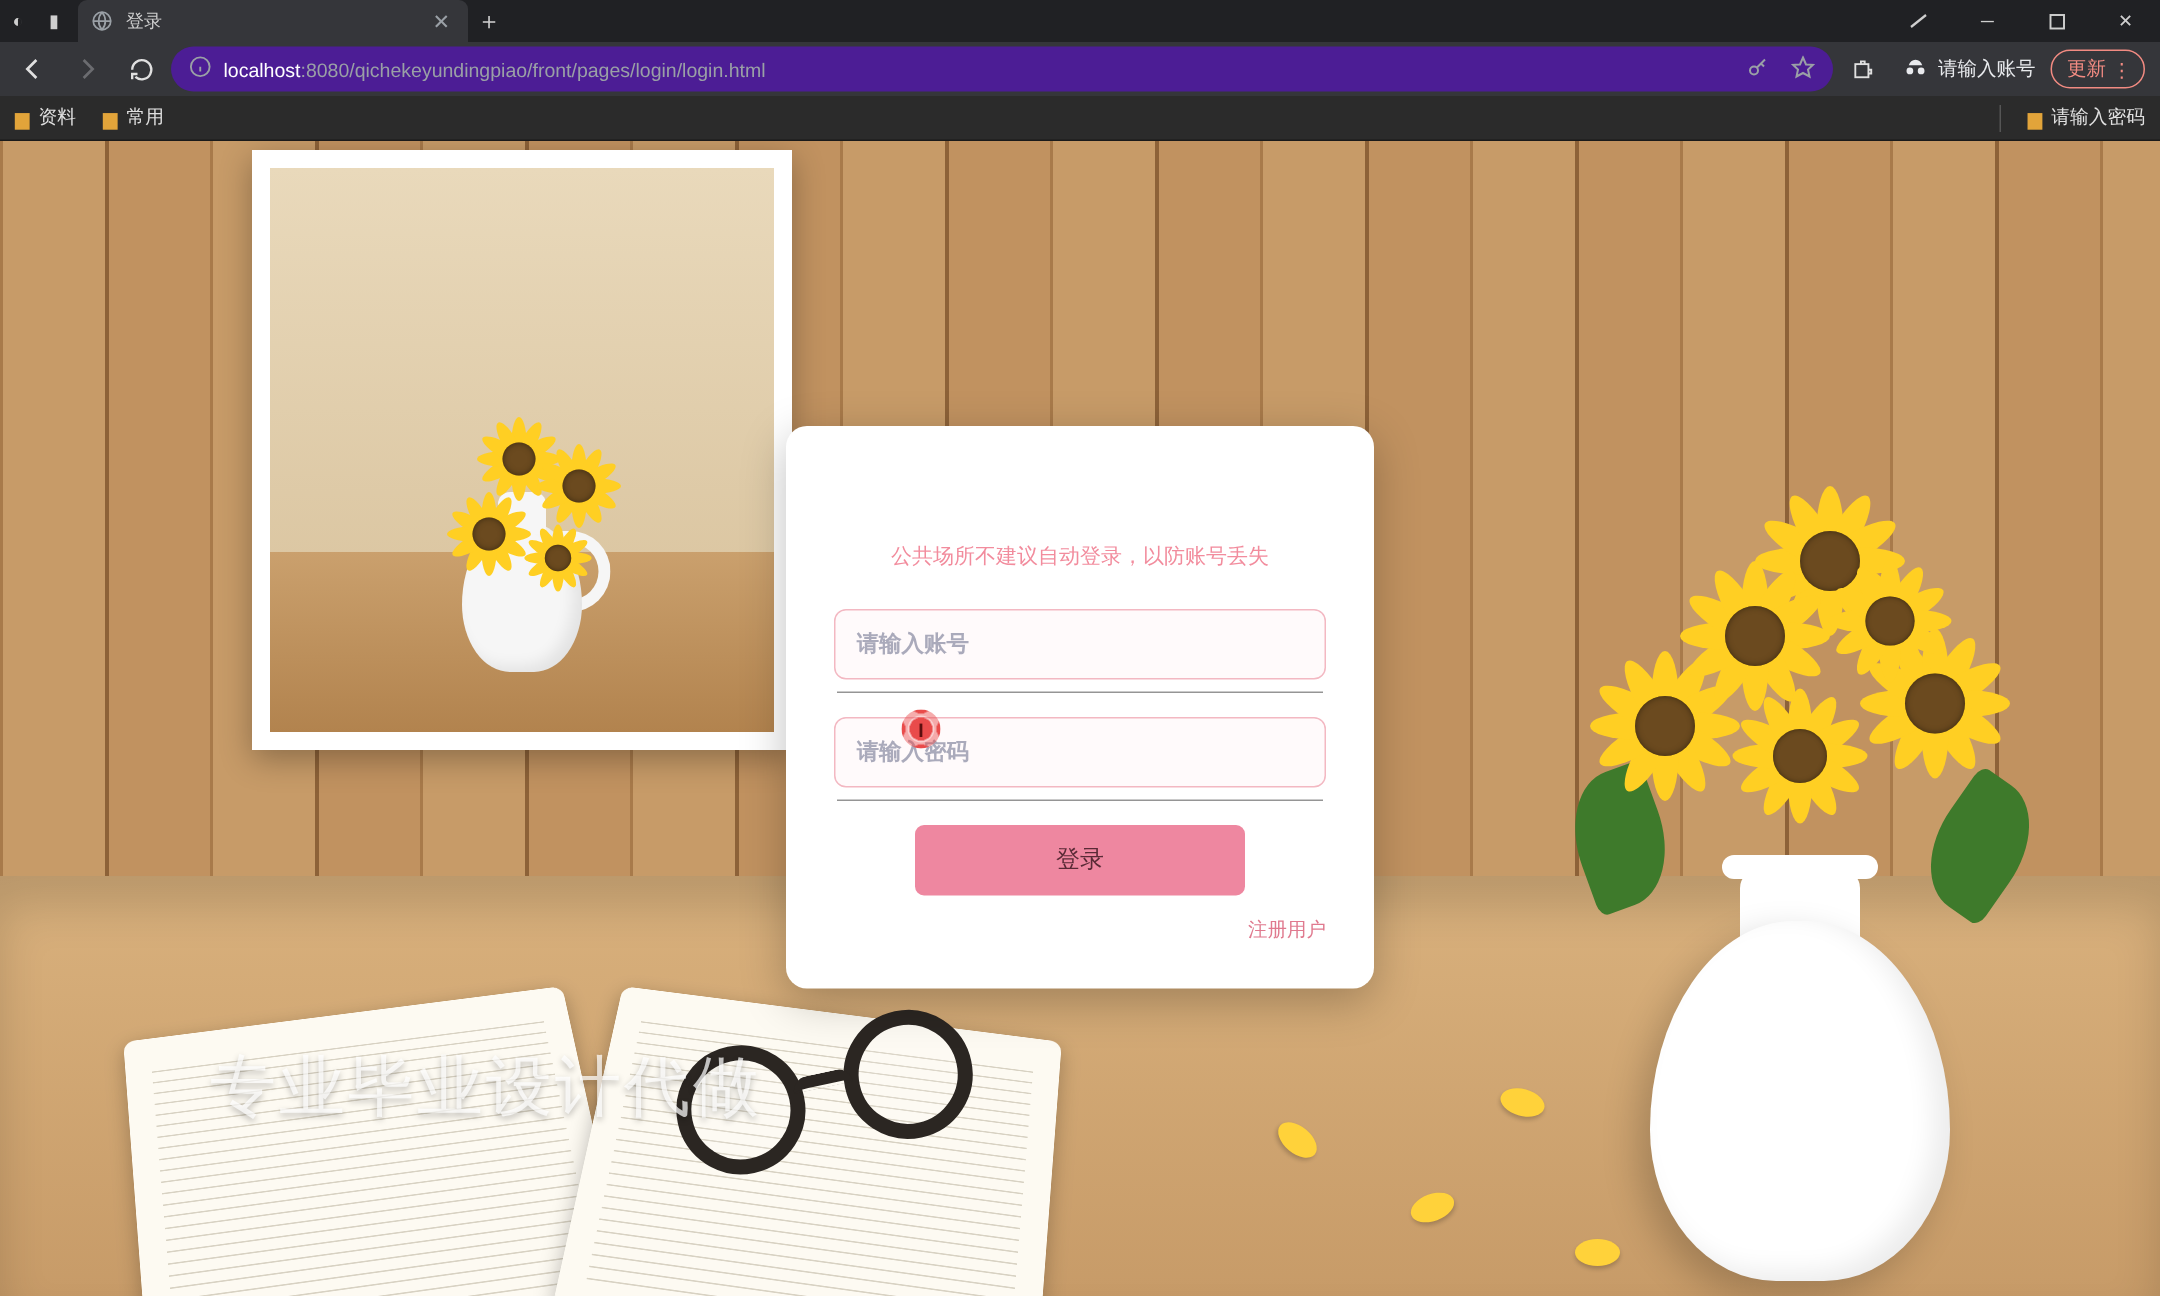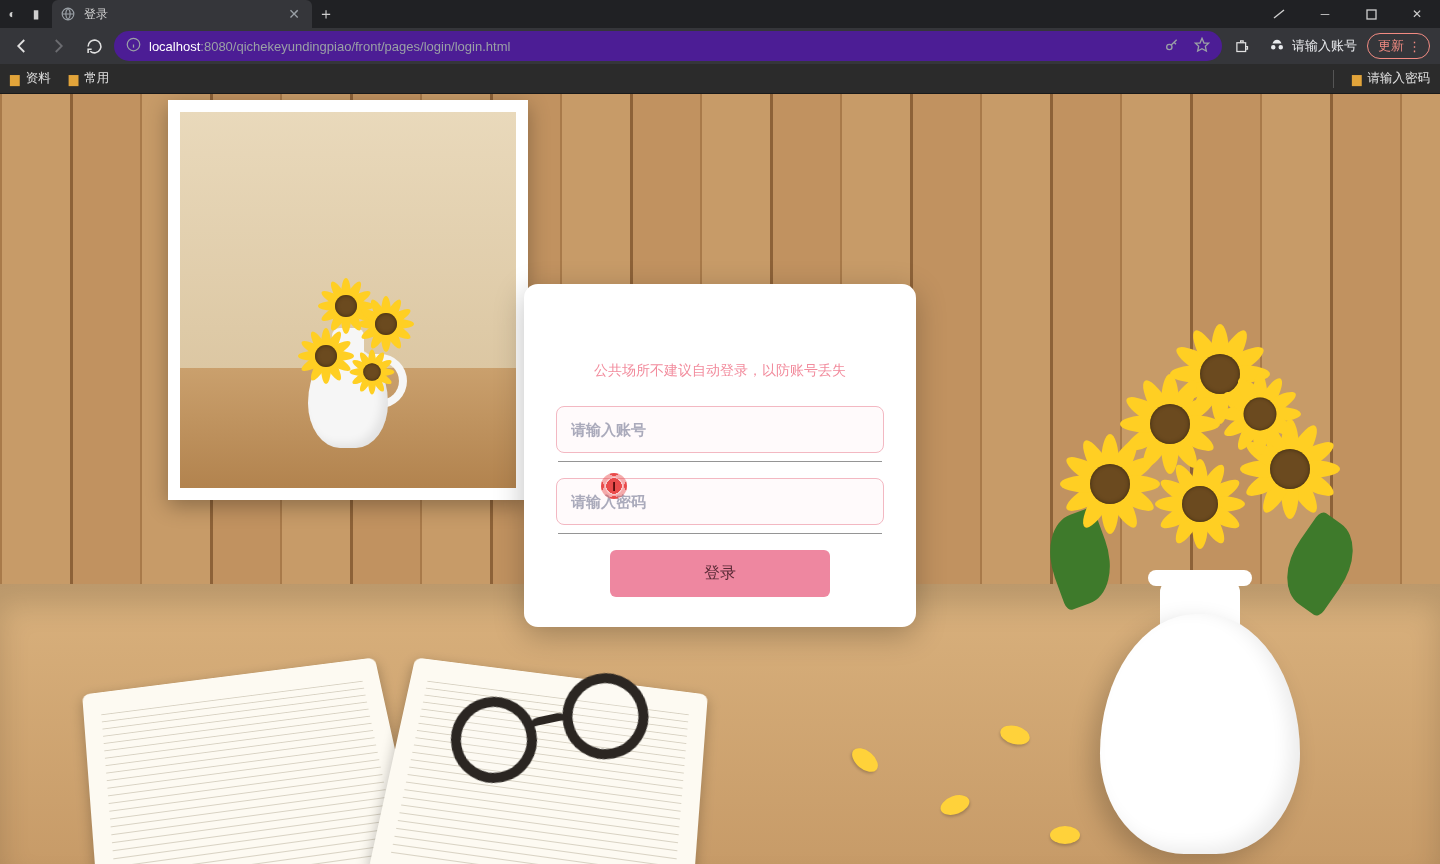--- a/index.html
+++ b/index.html
@@ -440,35 +440,39 @@
       <div class="page right">
           <div class="lines"></div>
         </div>
       <div class="glasses">
         <div class="lens l"></div>
           <div class="lens r"></div>
           <div class="bridge"></div>
       </div>
     </div>
 
+    <div class="watermark">专业毕业设计代做</div>
 
     <div class="card">
       <div class="hint">公共场所不建议自动登录，以防账号丢失</div>
 
       <div class="input-wrap">
         <input type="text" placeholder="请输入账号" style="">
       </div>
       <div class="input-divider"></div>
 
       <div class="input-wrap" style="position:relative;">
         <input type="password" placeholder="请输入密码" style="">
         <div class="cursor-dot" style="left:44px; top:-6px;">
           <span>I</span>
         </div>
       </div>
       <div class="input-divider"></div>
 
       <button class="login-btn">登录</button>
 
+      <div class="links">
+        <a href="#">注册用户</a>
+      </div>
     </div>
 
   </div>
 </div>
 
 </body></html>

